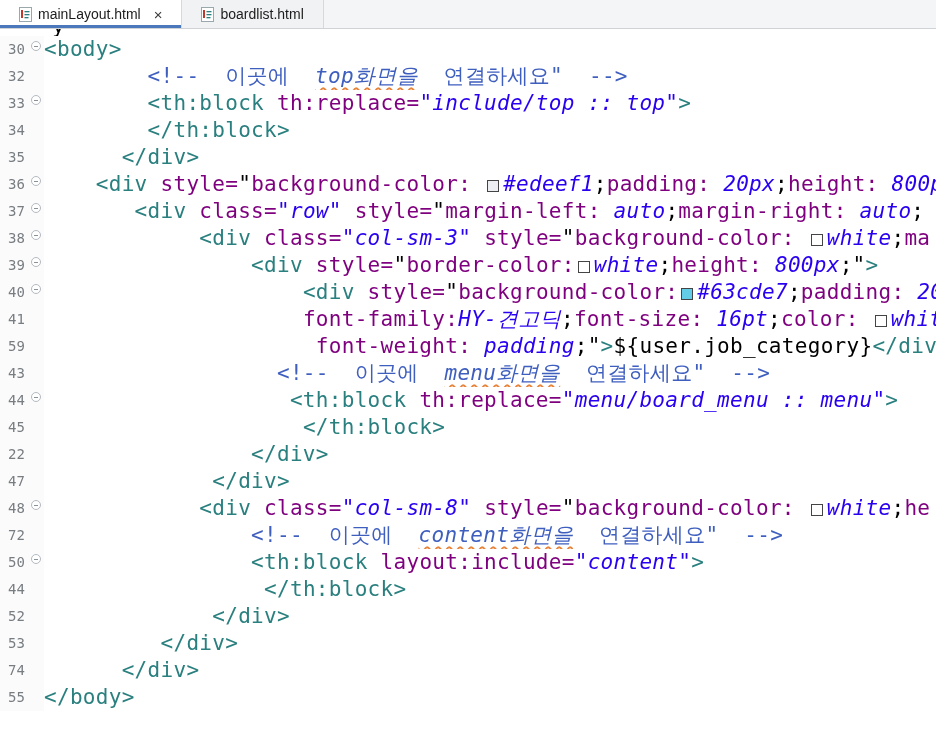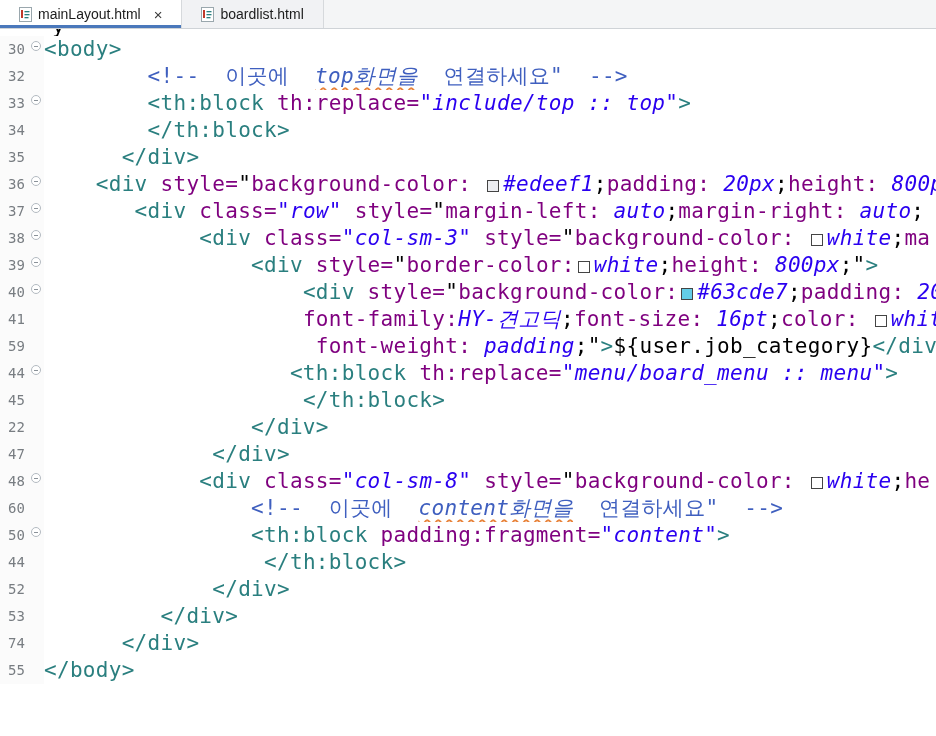--- a/index.html
+++ b/index.html
@@ -105,26 +105,27 @@
       <div class="code-row"><span class="ln">33</span><span class="foldcol"><span class="fold-circle"></span></span><span class="code">        <span class="tk-tag">&lt;th:block</span><span class="tk-plain"> </span><span class="tk-attr">th:replace=</span><span class="tk-str">"include/top :: top"</span><span class="tk-tag">&gt;</span></span></div>
       <div class="code-row"><span class="ln">34</span><span class="foldcol"></span><span class="code">        <span class="tk-tag">&lt;/th:block&gt;</span></span></div>
       <div class="code-row"><span class="ln">35</span><span class="foldcol"></span><span class="code">      <span class="tk-tag">&lt;/div&gt;</span></span></div>
       <div class="code-row"><span class="ln">36</span><span class="foldcol"><span class="fold-circle"></span></span><span class="code">    <span class="tk-tag">&lt;div</span><span class="tk-plain"> </span><span class="tk-attr">style=</span><span class="tk-plain">"</span><span class="tk-attr">background-color:</span><span class="tk-plain"> </span><span class="swatch" style="background: rgb(237, 238, 241);"></span><span class="tk-str">#edeef1</span><span class="tk-plain">;</span><span class="tk-attr">padding:</span><span class="tk-plain"> </span><span class="tk-str">20px</span><span class="tk-plain">;</span><span class="tk-attr">height:</span><span class="tk-plain"> </span><span class="tk-str">800px</span></span></div>
       <div class="code-row"><span class="ln">37</span><span class="foldcol"><span class="fold-circle"></span></span><span class="code">       <span class="tk-tag">&lt;div</span><span class="tk-plain"> </span><span class="tk-attr">class=</span><span class="tk-str">"row"</span><span class="tk-plain"> </span><span class="tk-attr">style=</span><span class="tk-plain">"</span><span class="tk-attr">margin-left:</span><span class="tk-plain"> </span><span class="tk-str">auto</span><span class="tk-plain">;</span><span class="tk-attr">margin-right:</span><span class="tk-plain"> </span><span class="tk-str">auto</span><span class="tk-plain">;</span></span></div>
       <div class="code-row"><span class="ln">38</span><span class="foldcol"><span class="fold-circle"></span></span><span class="code">            <span class="tk-tag">&lt;div</span><span class="tk-plain"> </span><span class="tk-attr">class=</span><span class="tk-str">"col-sm-3"</span><span class="tk-plain"> </span><span class="tk-attr">style=</span><span class="tk-plain">"</span><span class="tk-attr">background-color:</span><span class="tk-plain"> </span><span class="swatch" style="background: rgb(255, 255, 255);"></span><span class="tk-str">white</span><span class="tk-plain">;</span><span class="tk-attr">ma</span></span></div>
       <div class="code-row"><span class="ln">39</span><span class="foldcol"><span class="fold-circle"></span></span><span class="code">                <span class="tk-tag">&lt;div</span><span class="tk-plain"> </span><span class="tk-attr">style=</span><span class="tk-plain">"</span><span class="tk-attr">border-color:</span><span class="swatch" style="background: rgb(255, 255, 255);"></span><span class="tk-str">white</span><span class="tk-plain">;</span><span class="tk-attr">height:</span><span class="tk-plain"> </span><span class="tk-str">800px</span><span class="tk-plain">;"</span><span class="tk-tag">&gt;</span></span></div>
       <div class="code-row"><span class="ln">40</span><span class="foldcol"><span class="fold-circle"></span></span><span class="code">                    <span class="tk-tag">&lt;div</span><span class="tk-plain"> </span><span class="tk-attr">style=</span><span class="tk-plain">"</span><span class="tk-attr">background-color:</span><span class="swatch" style="background: rgb(99, 205, 231);"></span><span class="tk-str">#63cde7</span><span class="tk-plain">;</span><span class="tk-attr">padding:</span><span class="tk-plain"> </span><span class="tk-str">20px</span></span></div>
       <div class="code-row"><span class="ln">41</span><span class="foldcol"></span><span class="code">                    <span class="tk-attr">font-family:</span><span class="tk-str">HY-견고딕</span><span class="tk-plain">;</span><span class="tk-attr">font-size:</span><span class="tk-plain"> </span><span class="tk-str">16pt</span><span class="tk-plain">;</span><span class="tk-attr">color:</span><span class="tk-plain"> </span><span class="swatch" style="background: rgb(255, 255, 255);"></span><span class="tk-str">white</span></span></div>
       <div class="code-row"><span class="ln">59</span><span class="foldcol"></span><span class="code">                     <span class="tk-attr">font-weight:</span><span class="tk-plain"> </span><span class="tk-str">padding</span><span class="tk-plain">;"</span><span class="tk-tag">&gt;</span><span class="tk-plain">${user.job_category}</span><span class="tk-tag">&lt;/div&gt;</span></span></div>
+      <div class="code-row"><span class="ln">43</span><span class="foldcol"></span><span class="code">                  <span class="tk-comment">&lt;!--  이곳에  </span><span class="tk-wavy">menu화면을</span><span class="tk-comment">  연결하세요"  --&gt;</span></span></div>
       <div class="code-row"><span class="ln">44</span><span class="foldcol"><span class="fold-circle"></span></span><span class="code">                   <span class="tk-tag">&lt;th:block</span><span class="tk-plain"> </span><span class="tk-attr">th:replace=</span><span class="tk-str">"menu/board_menu :: menu"</span><span class="tk-tag">&gt;</span></span></div>
       <div class="code-row"><span class="ln">45</span><span class="foldcol"></span><span class="code">                    <span class="tk-tag">&lt;/th:block&gt;</span></span></div>
       <div class="code-row"><span class="ln">22</span><span class="foldcol"></span><span class="code">                <span class="tk-tag">&lt;/div&gt;</span></span></div>
       <div class="code-row"><span class="ln">47</span><span class="foldcol"></span><span class="code">             <span class="tk-tag">&lt;/div&gt;</span></span></div>
       <div class="code-row"><span class="ln">48</span><span class="foldcol"><span class="fold-circle"></span></span><span class="code">            <span class="tk-tag">&lt;div</span><span class="tk-plain"> </span><span class="tk-attr">class=</span><span class="tk-str">"col-sm-8"</span><span class="tk-plain"> </span><span class="tk-attr">style=</span><span class="tk-plain">"</span><span class="tk-attr">background-color:</span><span class="tk-plain"> </span><span class="swatch" style="background: rgb(255, 255, 255);"></span><span class="tk-str">white</span><span class="tk-plain">;</span><span class="tk-attr">he</span></span></div>
-      <div class="code-row"><span class="ln">60</span><span class="foldcol"></span><span class="code">                <span class="tk-comment">&lt;!--  이곳에  </span><span class="tk-wavy">content화면을</span><span class="tk-comment">  연결하세요"  --&gt;</span></span></div>
-      <div class="code-row"><span class="ln">50</span><span class="foldcol"><span class="fold-circle"></span></span><span class="code">                <span class="tk-tag">&lt;th:block</span><span class="tk-plain"> </span><span class="tk-attr">padding:fragment=</span><span class="tk-str">"content"</span><span class="tk-tag">&gt;</span></span></div>
+      <div class="code-row"><span class="ln">72</span><span class="foldcol"></span><span class="code">                <span class="tk-comment">&lt;!--  이곳에  </span><span class="tk-wavy">content화면을</span><span class="tk-comment">  연결하세요"  --&gt;</span></span></div>
+      <div class="code-row"><span class="ln">50</span><span class="foldcol"><span class="fold-circle"></span></span><span class="code">                <span class="tk-tag">&lt;th:block</span><span class="tk-plain"> </span><span class="tk-attr">layout:include=</span><span class="tk-str">"content"</span><span class="tk-tag">&gt;</span></span></div>
       <div class="code-row"><span class="ln">44</span><span class="foldcol"></span><span class="code">                 <span class="tk-tag">&lt;/th:block&gt;</span></span></div>
       <div class="code-row"><span class="ln">52</span><span class="foldcol"></span><span class="code">             <span class="tk-tag">&lt;/div&gt;</span></span></div>
       <div class="code-row"><span class="ln">53</span><span class="foldcol"></span><span class="code">         <span class="tk-tag">&lt;/div&gt;</span></span></div>
       <div class="code-row"><span class="ln">74</span><span class="foldcol"></span><span class="code">      <span class="tk-tag">&lt;/div&gt;</span></span></div>
       <div class="code-row"><span class="ln">55</span><span class="foldcol"></span><span class="code"><span class="tk-tag">&lt;/body&gt;</span></span></div>
     </div>
 </div>
 
 </body></html>

